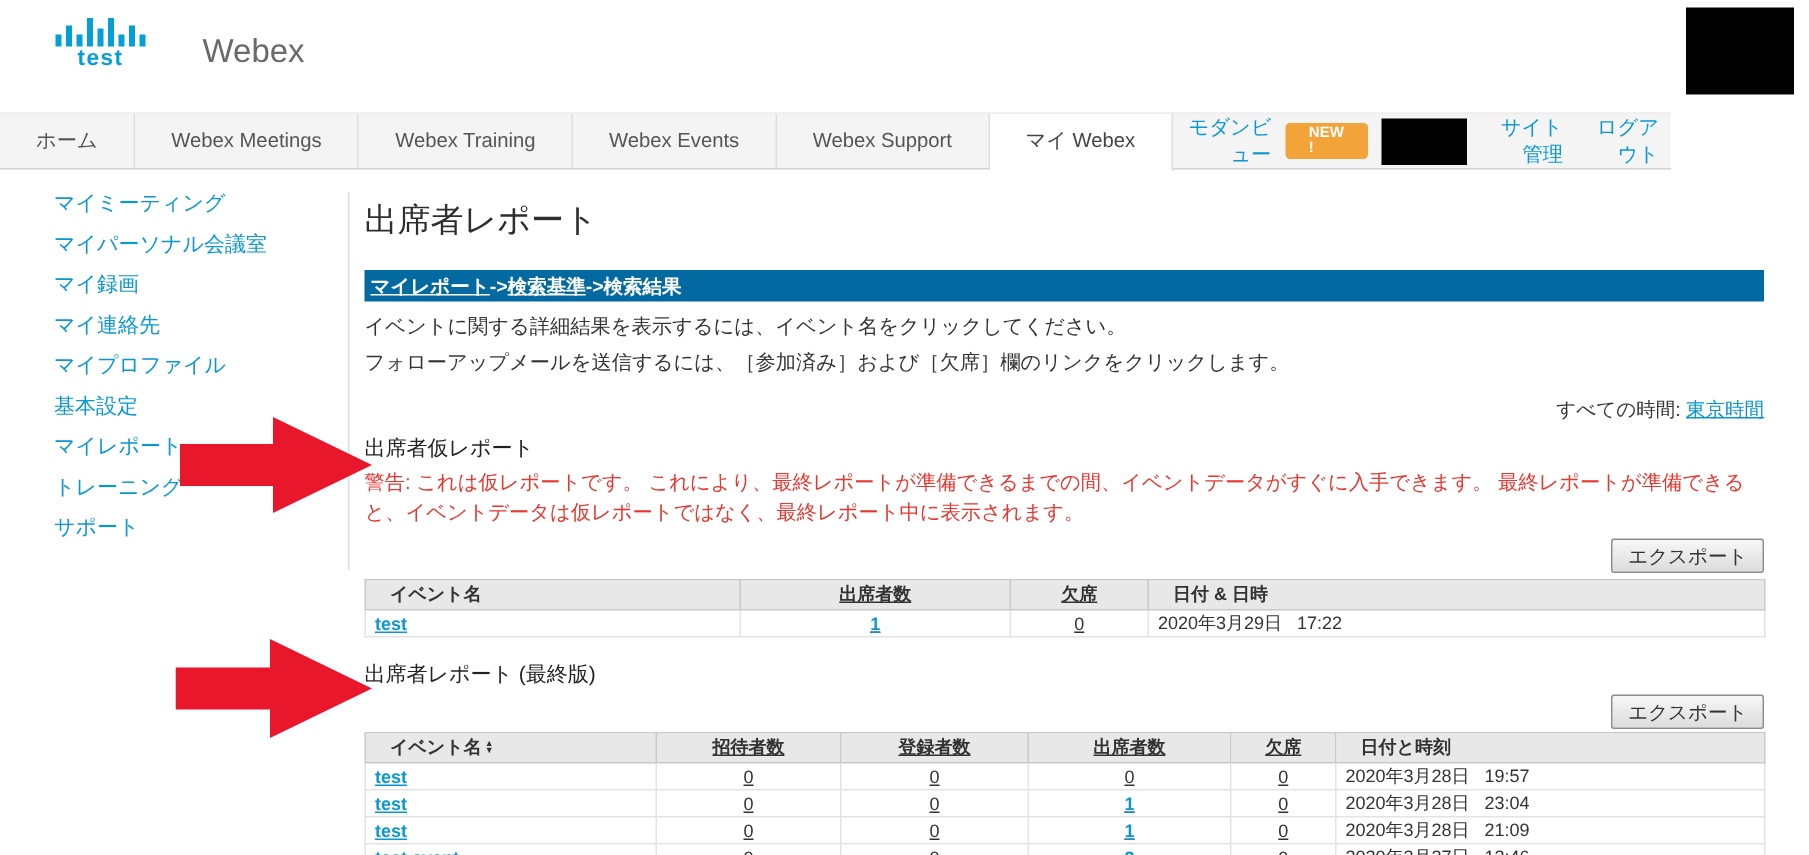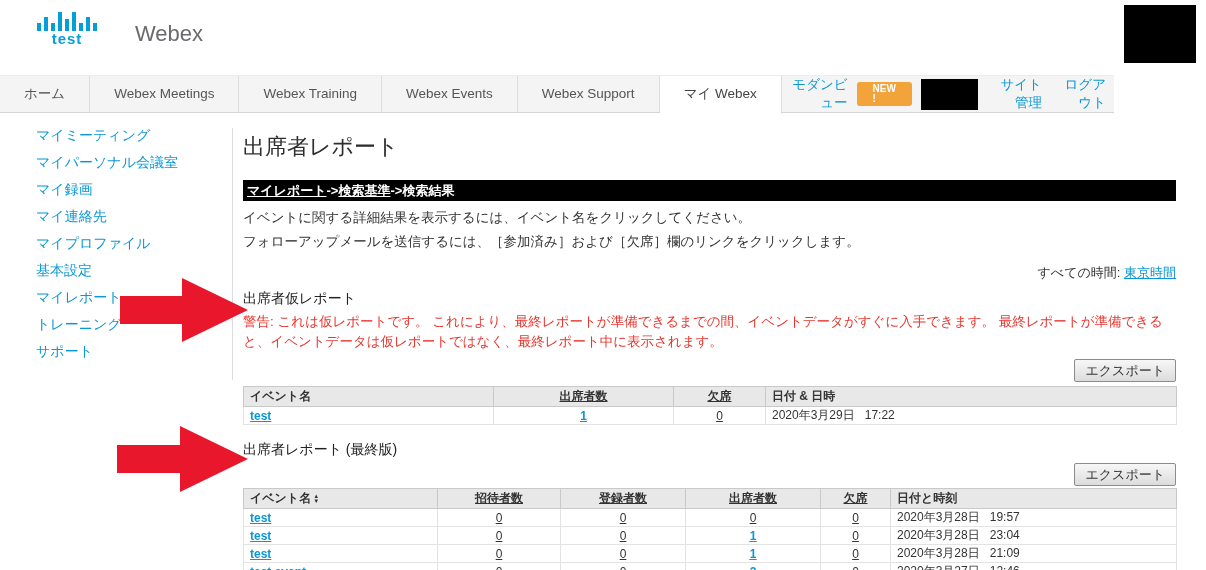--- a/index.html
+++ b/index.html
@@ -36,41 +36,41 @@
   
   .sidebar { position:absolute; left:0; top:122px; width:232px; }
   .sidebar ul { list-style:none; margin:0; padding:0 0 0 36px; }
   .sidebar li { line-height:27px; }
   .sidebar a { color:#0b97d3; font-size:14px; text-decoration:none; }
   .sidebar-divider { position:absolute; left:232px; top:128px; height:252px; width:0; border-left:1px solid #ddd; }
 
   
   .main { position:absolute; left:243px; top:120px; width:933px; }
   .page-title { margin:12px 0 0 0; font-size:22px; font-weight:normal; color:#2e2e2e; }
-  .breadcrumb { margin-top:18px; background:#000000; color:#fff; font-weight:bold;
+  .breadcrumb { margin-top:18px; background:#0369a1; color:#fff; font-weight:bold;
                 font-size:13px; height:21px; line-height:21px; padding-left:4px; }
   .breadcrumb a { color:#fff; }
   .breadcrumb .cur { text-decoration:none; }
   .desc1 { margin:9px 0 0 0; line-height:16px; font-size:13.5px; }
   .desc2 { margin:7px 0 0 0; line-height:18px; font-size:13.5px; max-width:625px; }
   .tz-row { margin-top:13px; text-align:right; font-size:13px; }
   .sec-heading { margin:8px 0 0 0; font-size:14px; font-weight:normal; color:#222; }
   .sec-heading2 { margin:16px 0 0 0; font-size:14px; font-weight:normal; color:#222; }
   .warning { margin-top:4px; color:#e8352e; font-size:13.5px; line-height:20px; }
   .export-row { margin-top:7px; text-align:right; }
   .export-row2 { margin-top:4px; text-align:right; }
   .export-btn { font-family:inherit; font-size:13px; color:#333; height:23px; padding:0 10px;
                 background:linear-gradient(#f7f7f7,#dcdcdc); border:1px solid #8c8c8c; border-radius:2px; cursor:pointer; }
 
   
   table { border-collapse:collapse; width:933px; table-layout:fixed; }
   .tbl1 { margin-top:4px; }
   .tbl2 { margin-top:2px; }
   th { background:#e8e8e8; border:1px solid #c9c9c9; font-size:12px; font-weight:bold;
-       padding:1px 6px; height:17px; text-align:left; white-space:nowrap; overflow:hidden; }
+       padding:1px 16px; height:17px; text-align:left; white-space:nowrap; overflow:hidden; }
   td { background:#fff; border:1px solid #e3e3e3; font-size:12px; padding:0 6px; height:15px;
        white-space:pre; overflow:hidden; }
   .al-c { text-align:center;text-decoration:underline; }
   td a { color:#0b97d3; font-weight:bold; }
   .sort-icon { display:inline-flex; flex-direction:column; vertical-align:middle;
                font-size:6px; line-height:5px; color:#333; margin-left:2px; }
 
   
   .red-arrow { position:absolute; }
   .arrow1 { left:120px; top:278px; }

